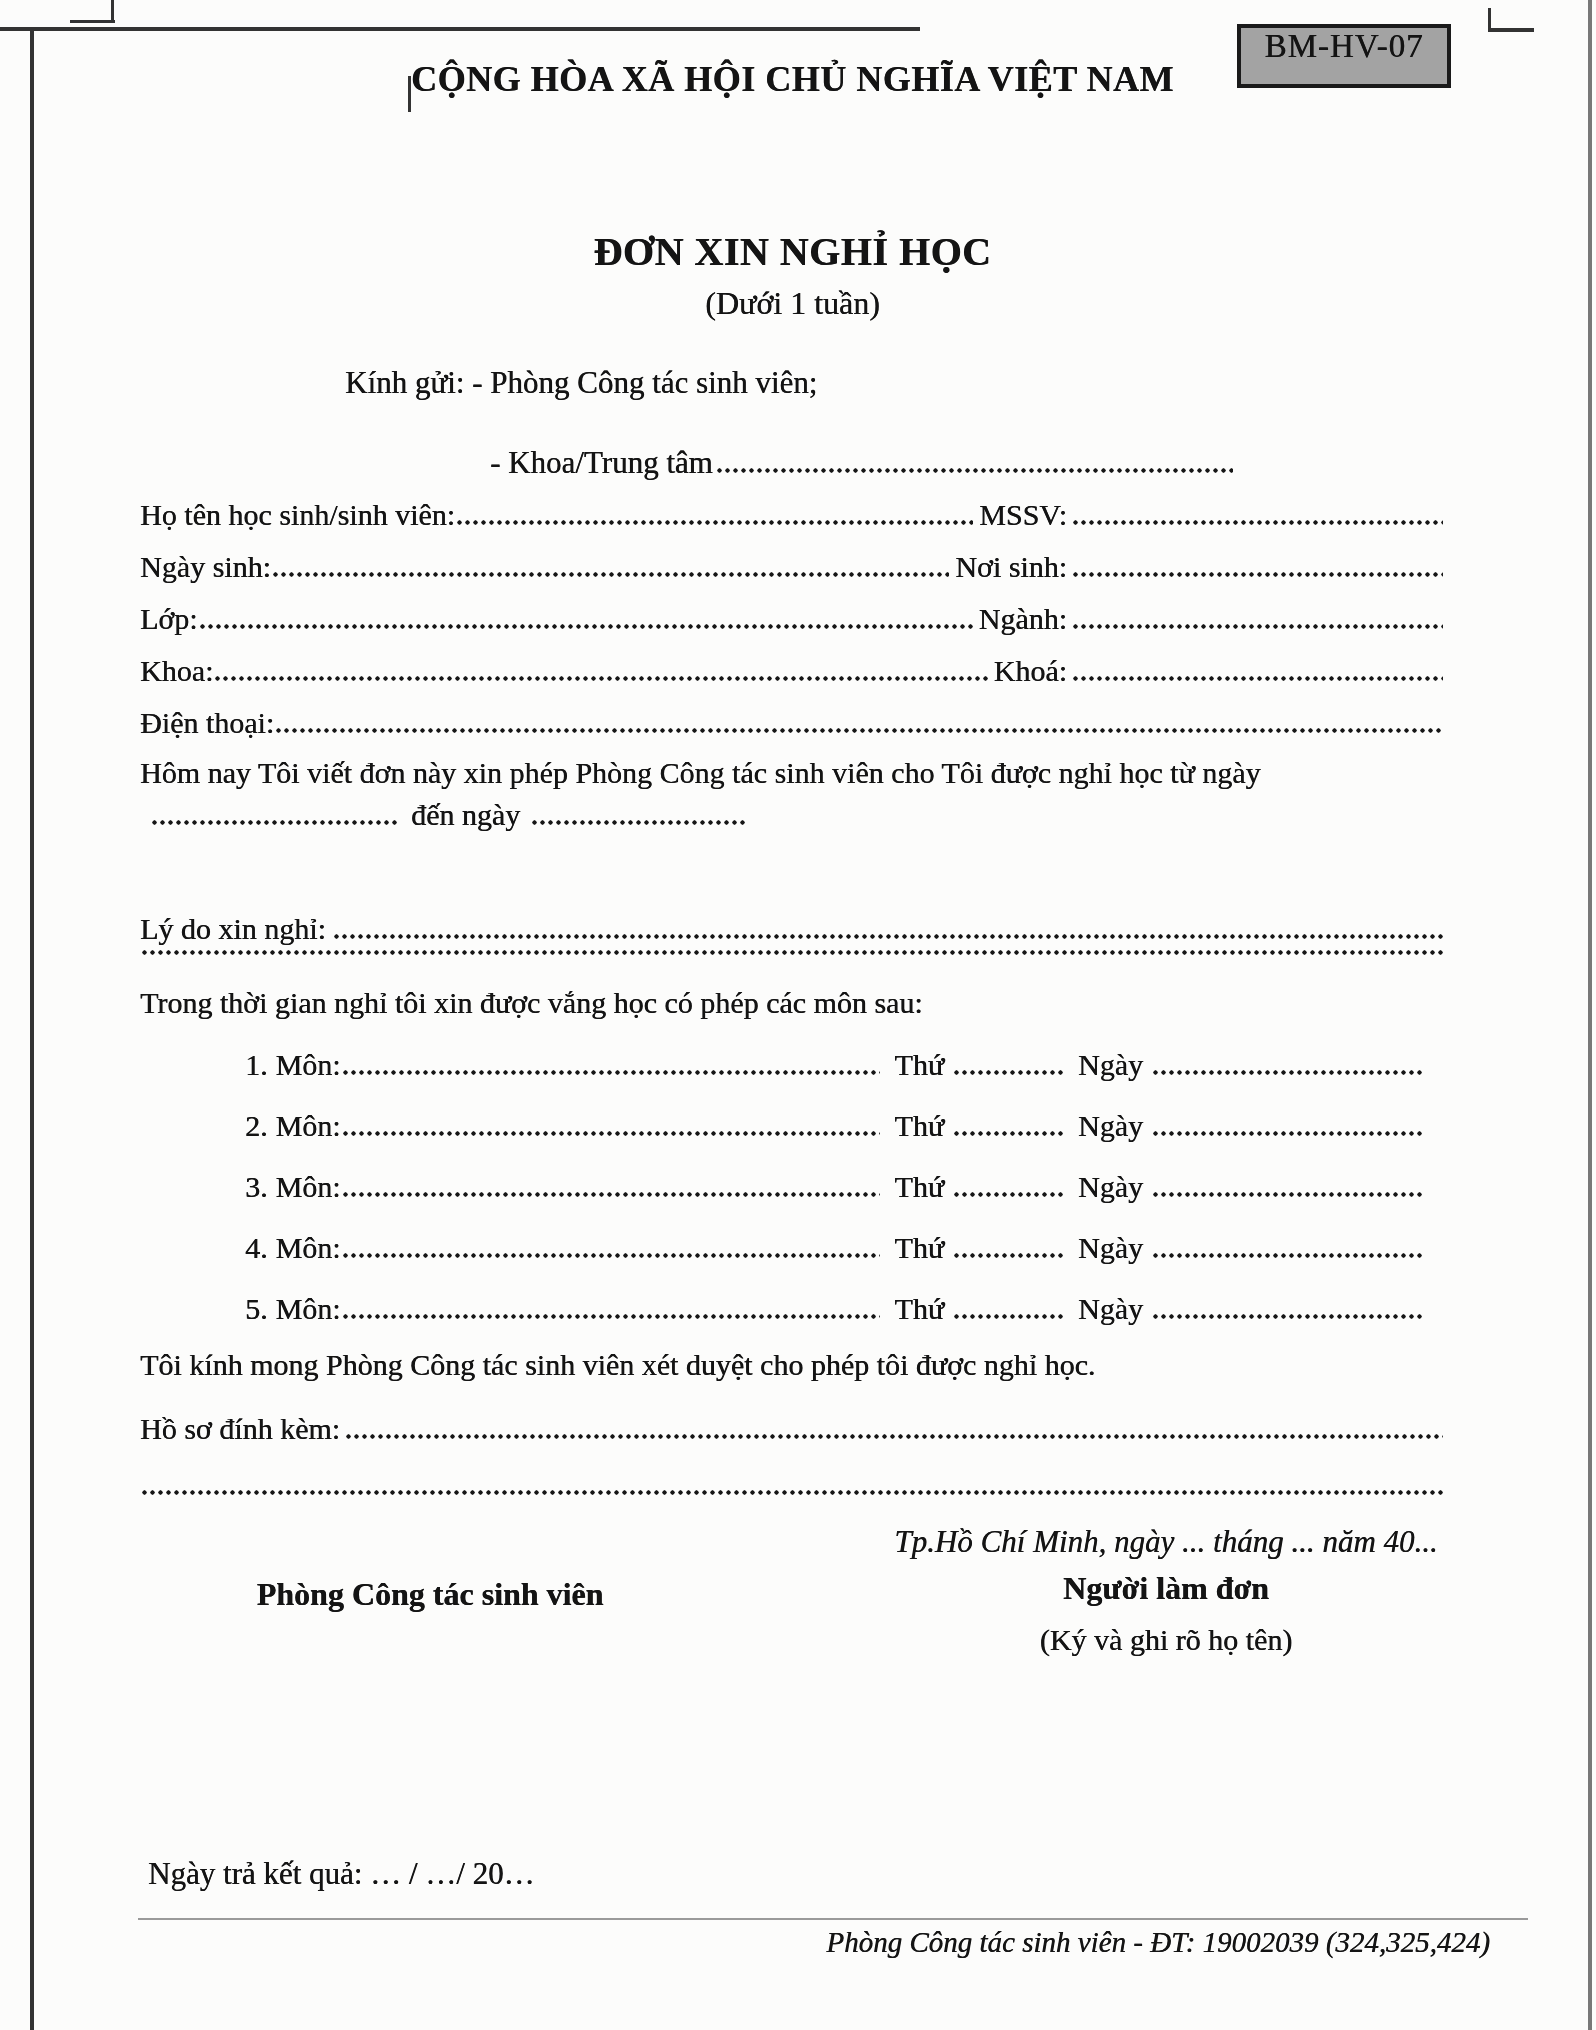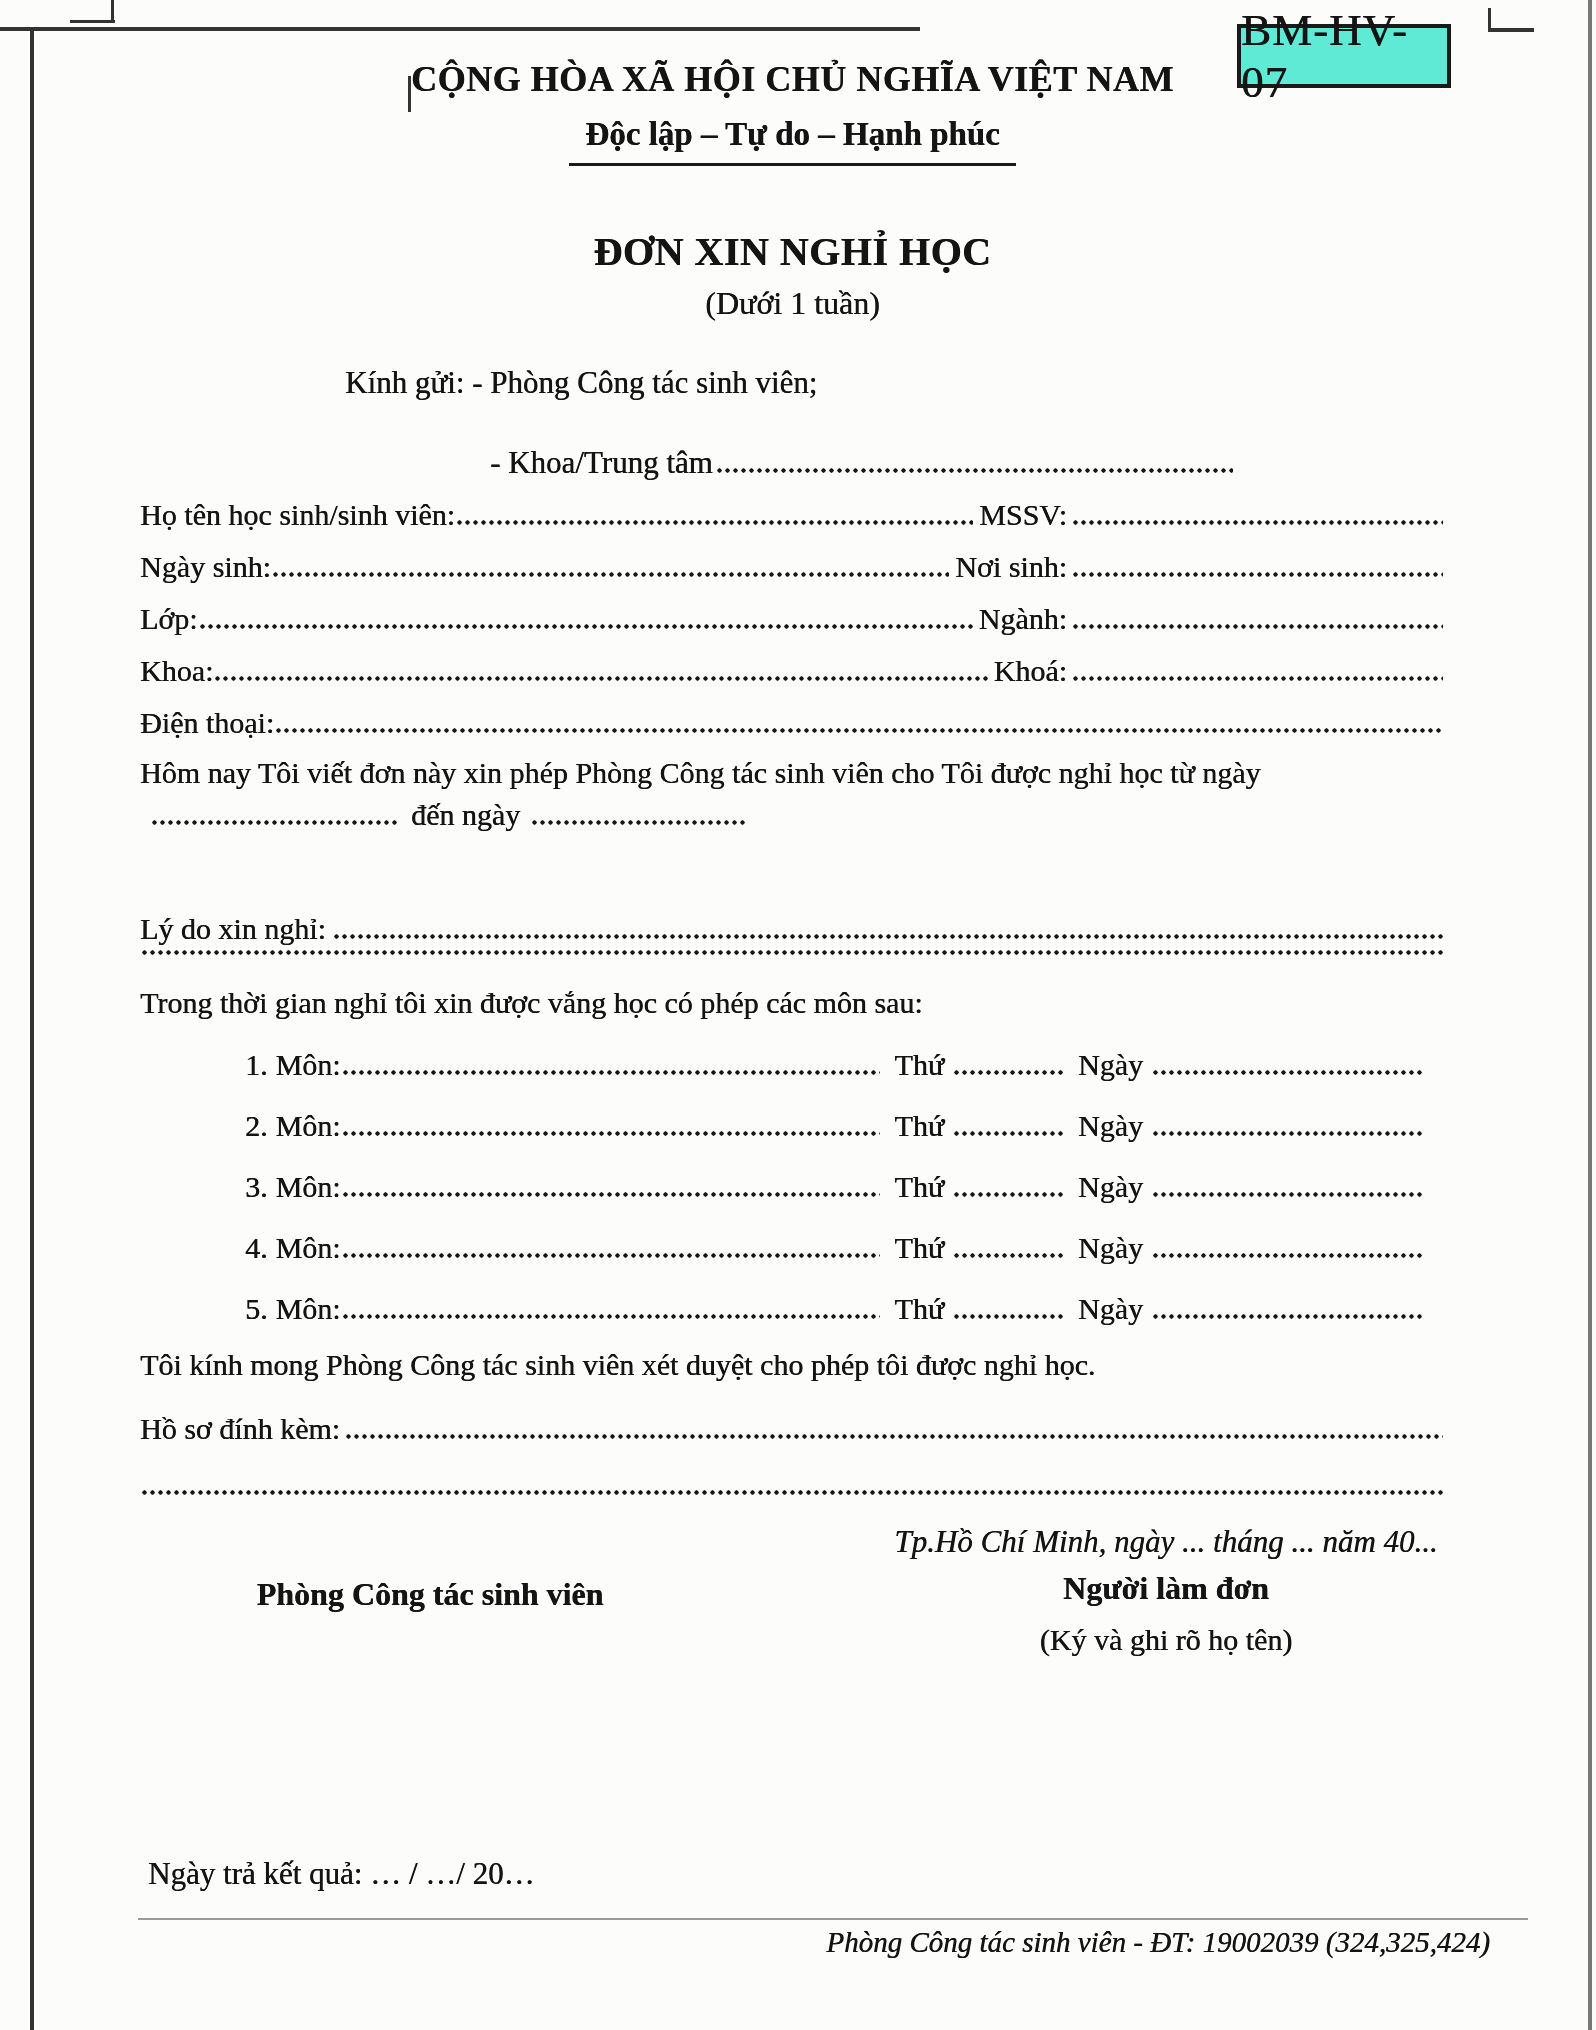--- a/index.html
+++ b/index.html
@@ -16,23 +16,23 @@
   
   .art { position: absolute; background: #333333; }
   .art.gray { background: #787878; }
   .art.rule { background: #9a9a9a; }
   
   .bm-box {
     position: absolute;
     left: 1237px; top: 24px;
     width: 206px; height: 56px;
     border: 4px solid #1a1a1a;
-    display: flex; align-items: center; justify-content: center;
-    font-size: 45px; letter-spacing: 1px;
-    background: #5eead4;
+    display: flex; justify-content: center;
+    font-size: 33px; letter-spacing: 1px;
+    background: #a3a3a3;
   }
   .content {
     position: absolute;
     left: 140px; top: 0;
     width: 1305px; height: 1664px;
     font-size: 30px;
   }
 
   .header-block { position: absolute; left: 0; right: 0; top: 58px; text-align: center; }
   .header-line1 { font-size: 36px; font-weight: bold; letter-spacing: 0.5px; }
@@ -120,21 +120,20 @@
   <div class="art rule" style="left:138px; top:1918px; width:1390px; height:2px;"></div>
 
   <div class="bm-box">
     <span>BM-HV-07</span>
   </div>
 
   <div class="content">
 
     <div class="header-block">
       <div class="header-line1">CỘNG HÒA XÃ HỘI CHỦ NGHĨA VIỆT NAM</div>
-      <div class="motto">Độc lập – Tự do – Hạnh phúc</div>
     </div>
 
     <div class="title-block">
       <div class="form-title">ĐƠN XIN NGHỈ HỌC</div>
       <div class="form-subtitle">(Dưới 1 tuần)</div>
     </div>
 
     <div class="recipient">
       <div>Kính gửi: - Phòng Công tác sinh viên;</div>
       <div class="recipient-line2">

